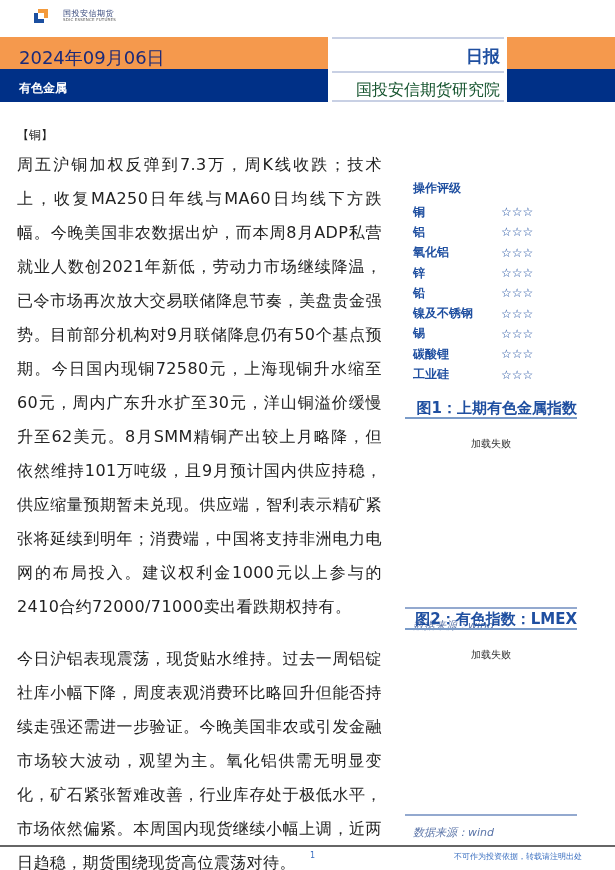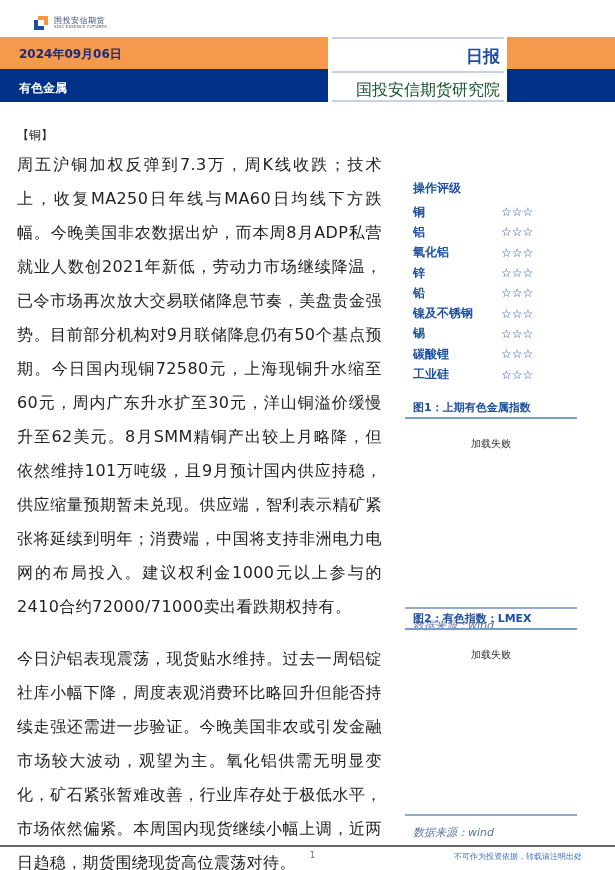--- a/index.html
+++ b/index.html
@@ -1,49 +1,49 @@
 <!DOCTYPE html>
 <html><head>
   <meta charset="utf-8">
   <style>
     html, body { margin: 0; padding: 0; background: #ffffff; }
     body { width: 615px; height: 870px; position: relative; overflow: hidden; font-family: "DejaVu Sans", sans-serif; }
-    .logo { position: absolute; left: 14px; top: 16px; display: flex; align-items: center; gap: 4px; padding-left: 20px; }
+    .logo { position: absolute; left: 14px; top: 9px; display: flex; align-items: center; gap: 13px; padding-left: 20px; }
     .logo-mark { width: 16px; height: 14px; position: relative; }
     .logo-mark .a { position: absolute; left: 0; top: 4px; width: 10px; height: 10px; background: #1b4fa0; }
     .logo-mark .b { position: absolute; left: 4px; top: 0; width: 10px; height: 9px; background: #f39a3c; }
     .logo-mark .c { position: absolute; left: 4px; top: 4px; width: 6px; height: 6px; background: #ffffff; }
     .logo-text { display: flex; flex-direction: column; line-height: 1; }
     .logo-cn { font-size: 8px; color: #33457a; letter-spacing: 0.5px; }
     .logo-en { font-size: 4px; color: #555; letter-spacing: 0.2px; }
 
     .band-orange { position: absolute; left: 0; top: 37px; width: 328px; height: 32px; background: #f5994d; }
     .band-blue { position: absolute; left: 0; top: 69px; width: 328px; height: 33px; background: #003087; }
     .band-orange-r { position: absolute; left: 507px; top: 37px; width: 108px; height: 32px; background: #f5994d; }
     .band-blue-r { position: absolute; left: 507px; top: 69px; width: 108px; height: 33px; background: #003087; }
-    .date { position: absolute; left: 19px; top: 46px; font-size: 12px; font-weight: bold; color: #1a2a7a; }
+    .date { position: absolute; left: 19px; top: 46px; font-size: 18px; font-weight: normal; color: #1a2a7a; }
     .section { position: absolute; left: 19px; top: 80px; font-size: 12px; font-weight: bold; color: #ffffff; }
     .rbox { position: absolute; left: 332px; top: 37px; width: 172px; height: 84px; }
     .rline { position: absolute; left: 0; width: 172px; height: 2px; background: #c8d0e4; }
     .daily { position: absolute; right: 4px; top: 8px; font-size: 17px; font-weight: bold; color: #1f4fa0; }
     .inst { position: absolute; right: 4px; top: 43px; font-size: 16px; color: #14532d; }
 
     .main { position: absolute; left: 17px; top: 124px; width: 365px; }
     .block { margin-bottom: 18px; }
     .bhead { font-size: 12px; color: #222; margin-bottom: 2px; line-height: 22px; }
     .bpara { font-size: 16px; color: #222; line-height: 34px; text-align: justify; letter-spacing: 0.4px; }
 
     .side { position: absolute; left: 413px; top: 180px; width: 190px; }
     .rating-title { font-size: 12px; font-weight: bold; color: #1f4fa0; height: 22px; }
     .rating-row { display: flex; height: 20.3px; align-items: center; }
     .rating-name { width: 88px; font-size: 12px; font-weight: bold; color: #1f4fa0; }
     .rating-stars { font-size: 12px; color: #1f4fa0; letter-spacing: 0px; }
 
     .fig { position: absolute; left: 405px; width: 172px; }
-    .fig-title { font-size: 11px; font-weight: bold; color: #1f4fa0; padding-left: 8px; height: 18px; line-height: 18px; }
+    .fig-title { font-size: 15px; font-weight: bold; color: #1f4fa0; padding-left: 8px; height: 18px; line-height: 18px; text-align: right; }
     .fig-rule { height: 2px; background: #7b9cc9; }
     .fig-body { text-align: center; font-size: 10px; color: #333; padding-top: 18px; }
     .fig-src { font-size: 11px; font-style: italic; color: #5a74a8; padding-left: 8px; }
     .fig-rule-thin { height: 2px; background: #93a9cf; }
 
     .footer-rule { position: absolute; left: 0; top: 845px; width: 615px; height: 2px; background: #666; }
     .footer-l { position: absolute; left: 16px; top: 851px; font-size: 14px; color: #3a6fc0; margin-top: 20px; }
     .footer-c { position: absolute; left: 310px; top: 851px; font-size: 8px; color: #3a6fc0; }
     .footer-r { position: absolute; left: 454px; top: 851px; font-size: 8px; color: #3a6fc0; }
   </style>

